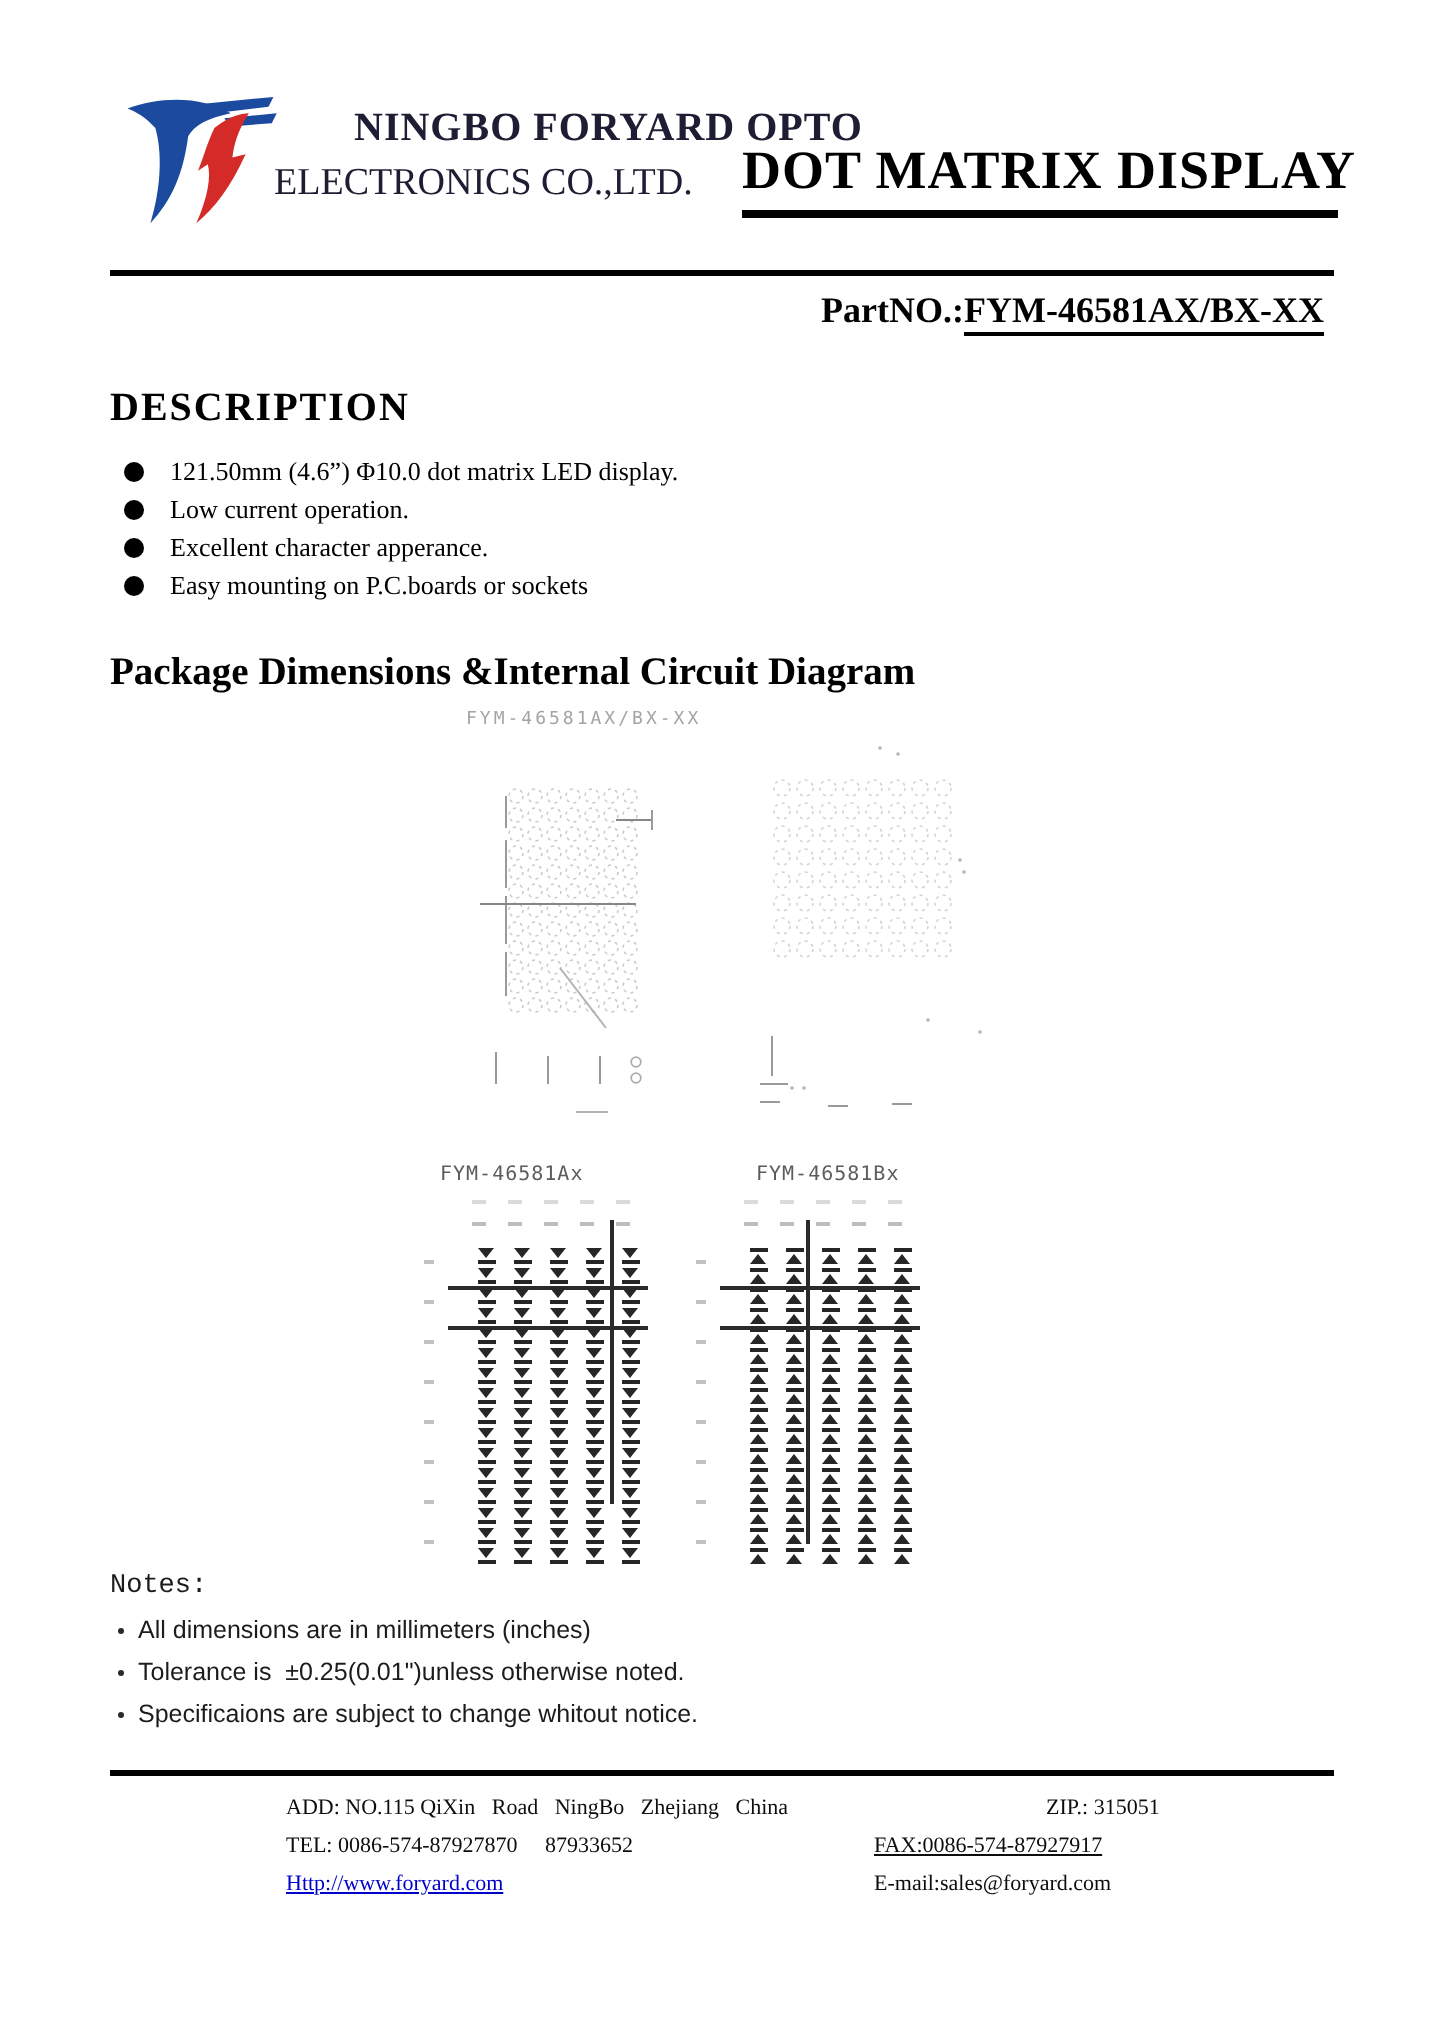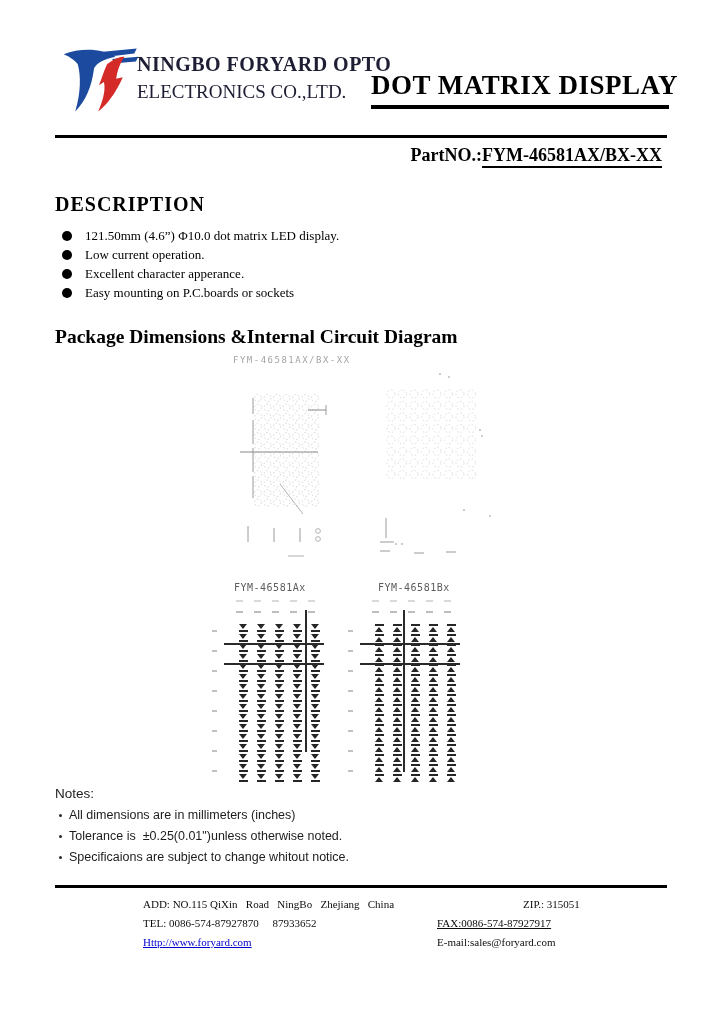--- a/index.html
+++ b/index.html
@@ -3,21 +3,21 @@
 <meta charset="utf-8">
 <style>
   * { margin:0; padding:0; box-sizing:border-box; }
   html,body { background:#ffffff; }
   body { width:720px; height:1012px; font-family:"Liberation Serif", serif; color:#000; }
   .page { position:relative; width:720px; height:1012px; overflow:hidden; background:#fff; }
 
   
   .logo { position:absolute; left:58px; top:46px; width:82px; height:82px; }
   .company { position:absolute; left:137px; top:53px; color:#1d1d33; }
-  .company-1 { font-size:20px; font-weight:bold; letter-spacing:0.5px; }
+  .company-1 { font-size:20px; font-weight:bold; letter-spacing:0.5px;margin-left:40px; }
   .company-2 { font-size:19px; margin-top:5px; }
   .doc-title { position:absolute; left:371px; top:70px; width:298px; font-size:27px; font-weight:bold;
                letter-spacing:0.5px; border-bottom:4px solid #000; padding-bottom:4px; white-space:nowrap;text-align:right; }
   .hr { position:absolute; left:55px; width:612px; height:3px; background:#000; }
   .hr1 { top:135px; } .hr2 { top:885px; }
   .partno { position:absolute; right:58px; top:145px; font-size:18px; font-weight:bold; white-space:nowrap; }
   .partno .pn { border-bottom:2px solid #000; padding-bottom:1px; }
 
   
   .desc-heading { position:absolute; left:55px; top:193px; font-size:20px; font-weight:bold; letter-spacing:1px; }
@@ -50,21 +50,21 @@
   .bus-h { position:absolute; height:1.5px; background:#2a2a2a; }
   .bus-v { position:absolute; width:1.5px; background:#2a2a2a; }
   .cmarks { position:absolute; display:flex; gap:11px; }
   .cmarks span { width:7px; height:2px; background:#bdbdbd; }
   .cmarks.faint { opacity:.55; }
   .rmarks { position:absolute; display:flex; flex-direction:column; gap:18px; }
   .rmarks span { width:5px; height:2px; background:#c2c2c2; }
 
   
   .notes { position:absolute; left:55px; top:786px; font-family:"Liberation Sans", sans-serif; color:#1c1c1c; }
-  .notes-heading { font-size:13.5px; }
+  .notes-heading { font-size:13.5px;font-family:Liberation Mono, monospace; }
   .note-item { display:flex; align-items:center; font-size:12.5px; margin-top:7px; }
   .note-dot { width:3px; height:3px; background:#2a2a2a; border-radius:50%; margin:0 7px 0 4px; flex:none; }
   .note-text { white-space:pre; }
 
   
   .footer { position:absolute; left:55px; top:898px; width:612px; height:70px; font-size:11px; color:#0d0d0d; }
   .footer span, .footer a { position:absolute; white-space:pre; }
   .f-add { left:88px; top:0; } .f-zip { left:468px; top:0; }
   .f-tel { left:88px; top:19px; } .f-fax { left:382px; top:19px;text-decoration:underline; }
   .f-web { left:88px; top:38px; color:#0000cc; text-decoration:underline; cursor:pointer; }
@@ -298,21 +298,21 @@
           <circle cx="254" cy="68" r="0.9"></circle>
         <circle cx="236" cy="142" r="0.9"></circle>
           <circle cx="262" cy="148" r="0.9"></circle>
         <circle cx="168" cy="176" r="0.9"></circle>
           <circle cx="174" cy="176" r="0.9"></circle>
       </g>
     </svg>
   </div>
 
   <div class="circuit circuit-a">
-    <div class="circuit-label" style="left:26px">FYM-46581Ax</div>
+    <div class="circuit-label" style="left:12px">FYM-46581Ax</div>
     <div class="cmarks faint" style="left:28px; top:20px">
         <span></span>
         <span></span>
         <span></span>
         <span></span>
         <span></span>
       </div>
     <div class="cmarks" style="left:28px; top:31px">
         <span></span>
         <span></span>

